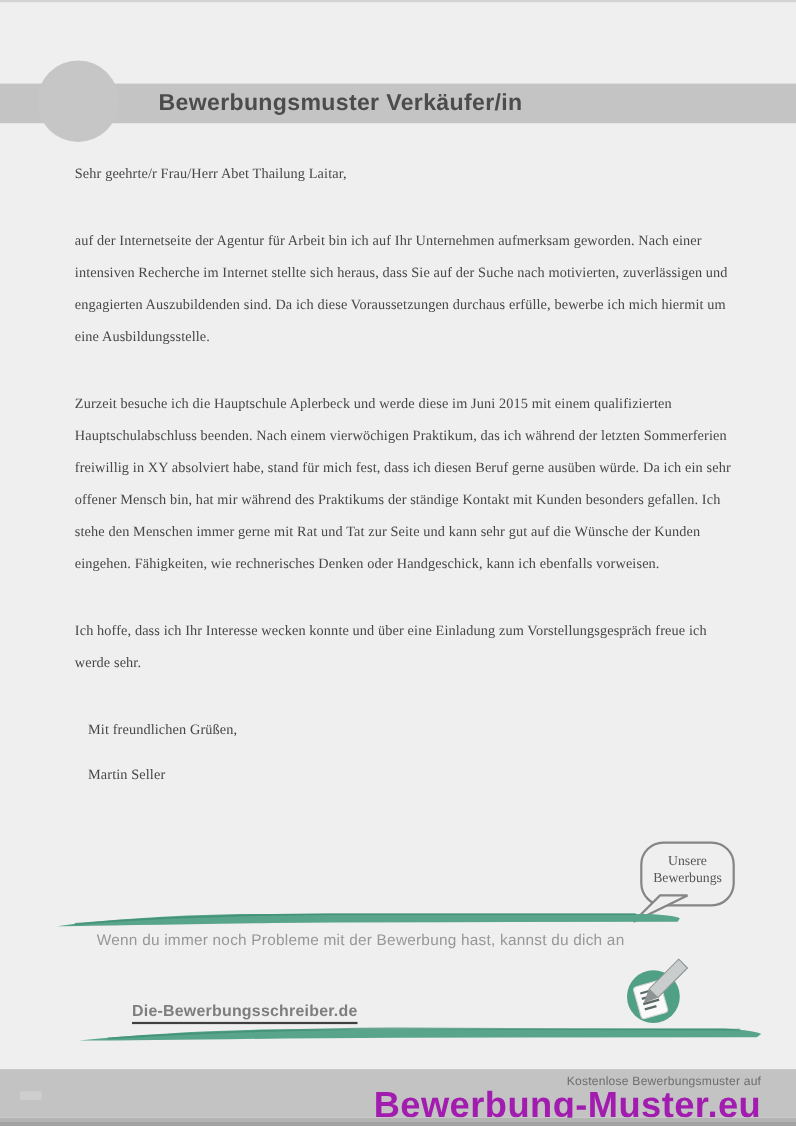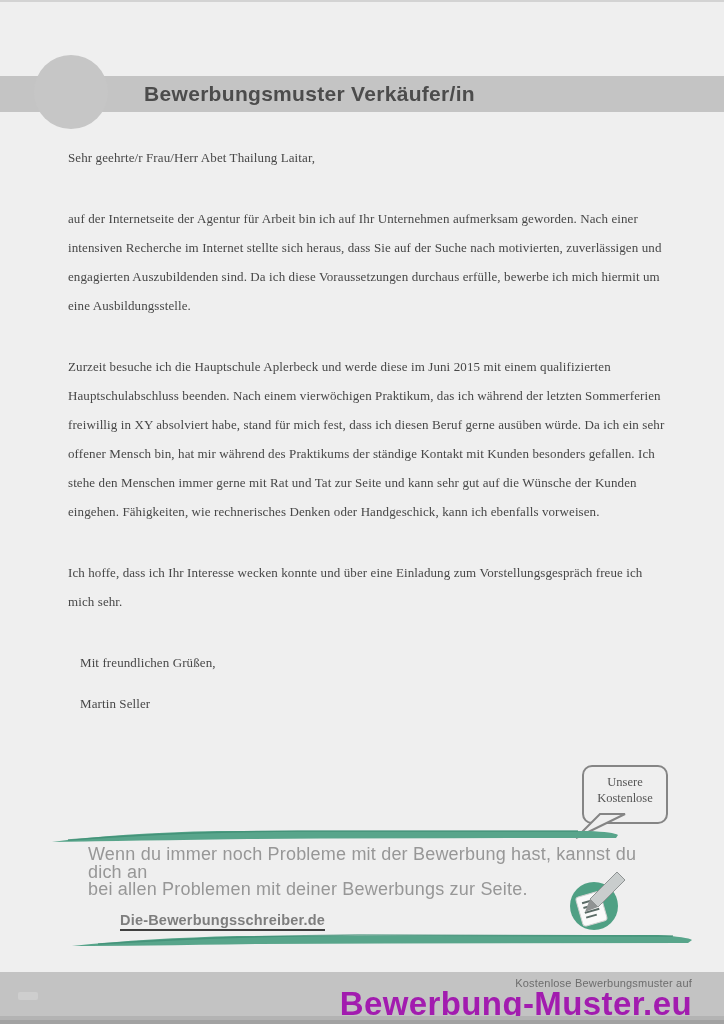--- a/index.html
+++ b/index.html
@@ -16,32 +16,32 @@
 
   
   .letter{position:absolute;top:143px;left:68px;width:600px;
     font-family:Liberation Serif, serif;
     font-size:13px;line-height:29px;color:#474747;letter-spacing:.1px;}
   .letter p{margin:0 0 32px 0;}
   .letter .sig{margin:12px;}
 
   
   .bubble{position:absolute;top:765px;left:582px;width:82px;height:48px;
-    background:#efefef;border:2px solid #858585;border-radius:10px;
+    background:#efefef;border:2px solid #858585;border-radius:21px;
     font-family:"Liberation Serif","DejaVu Serif",serif;font-size:12.5px;line-height:16px;
     color:#565656;text-align:center;padding-top:7px;box-sizing:content-box;}
   .bubble-tail{position:absolute;top:812px;left:568px;}
 
   
   .stroke1{position:absolute;top:827px;left:48px;}
   .stroke2{position:absolute;top:930px;left:58px;}
 
   
   .promo-note{position:absolute;top:846px;left:88px;width:570px;
-    font-size:18px;line-height:17.5px;color:#979797;letter-spacing:.2px;}
+    font-size:14px;line-height:17.5px;color:#979797;letter-spacing:.2px;}
   .promo-link{position:absolute;top:912px;left:120px;font-size:14.5px;font-weight:bold;
     color:#7e7e7e;letter-spacing:.2px;text-decoration:none;border-bottom:2px solid #404040;
     padding-bottom:1px;cursor:pointer;}
   .promo-icon{position:absolute;top:868px;left:558px;}
 
   
   .footer-band{position:absolute;top:972px;left:0;width:724px;height:44px;background:#c3c3c3;
     text-align:right;padding:4px 32px 0 0;box-sizing:border-box;}
   .footer-tagline{font-size:11px;color:#6d6d6d;letter-spacing:.2px;line-height:15px;}
   .footer-brand{font-size:33px;font-weight:bold;color:#a21caf;letter-spacing:.4px;line-height:26px;}
@@ -56,41 +56,40 @@
   <div class="top-edge"></div>
 
   <div class="header-band"></div>
   <div class="header-circle"></div>
   <div class="header-title">Bewerbungsmuster Verkäufer/in</div>
 
   <div class="letter">
     <p>Sehr geehrte/r Frau/Herr Abet Thailung Laitar,</p>
     <p>auf der Internetseite der Agentur für Arbeit bin ich auf Ihr Unternehmen aufmerksam geworden. Nach einer intensiven Recherche im Internet stellte sich heraus, dass Sie auf der Suche nach motivierten, zuverlässigen und engagierten Auszubildenden sind. Da ich diese Voraussetzungen durchaus erfülle, bewerbe ich mich hiermit um eine Ausbildungsstelle.</p>
     <p>Zurzeit besuche ich die Hauptschule Aplerbeck und werde diese im Juni 2015 mit einem qualifizierten Hauptschulabschluss beenden. Nach einem vierwöchigen Praktikum, das ich während der letzten Sommerferien freiwillig in XY absolviert habe, stand für mich fest, dass ich diesen Beruf gerne ausüben würde. Da ich ein sehr offener Mensch bin, hat mir während des Praktikums der ständige Kontakt mit Kunden besonders gefallen. Ich stehe den Menschen immer gerne mit Rat und Tat zur Seite und kann sehr gut auf die Wünsche der Kunden eingehen. Fähigkeiten, wie rechnerisches Denken oder Handgeschick, kann ich ebenfalls vorweisen.</p>
-    <p>Ich hoffe, dass ich Ihr Interesse wecken konnte und über eine Einladung zum Vorstellungsgespräch freue ich mich sehr.</p>
+    <p>Ich hoffe, dass ich Ihr Interesse wecken konnte und über eine Einladung zum Vorstellungsgespräch freue ich werde sehr.</p>
     <p class="sig">Mit freundlichen Grüßen,</p>
     <p class="sig">Martin Seller</p>
   </div>
 
   <div class="bubble">
     <div>Unsere</div>
-    <div>Kostenlose</div>
+    <div>Bewerbungs</div>
   </div>
   <svg class="bubble-tail" width="62" height="30" viewBox="0 0 62 30">
     <polygon points="32,2 57,2 8,26" fill="#efefef" stroke="#858585" stroke-width="2"></polygon>
   </svg>
 
   <svg class="stroke1" width="578" height="22" viewBox="0 0 578 22">
     <path d="M4,15 Q70,6 170,4 L540,4 Q566,5 570,8 L568,11 Q400,11 200,12 Q60,14 4,15 Z" fill="#58a58b"></path>
     <path d="M20,13 Q120,5 250,4 L530,4" fill="none" stroke="#3e8e74" stroke-width="1.6" opacity="0.8"></path>
   </svg>
 
   <div class="promo-note">
     <div>Wenn du immer noch Probleme mit der Bewerbung hast, kannst du dich an</div>
-    <div>bei allen Problemen mit deiner Bewerbungs zur Seite.</div>
   </div>
 
   <a class="promo-link">Die-Bewerbungsschreiber.de</a>
 
   <svg class="promo-icon" width="76" height="70" viewBox="0 0 76 70">
     <circle cx="36" cy="38" r="24" fill="#4fa084"></circle>
     <g transform="rotate(-16 33 41)">
       <rect x="21" y="26" width="25" height="30" rx="3" fill="#fafafa" stroke="#d2d2d2" stroke-width="1"></rect>
       <line x1="26" y1="33" x2="41" y2="33" stroke="#5a6b66" stroke-width="2"></line>
       <line x1="26" y1="38" x2="41" y2="38" stroke="#5a6b66" stroke-width="2"></line>

